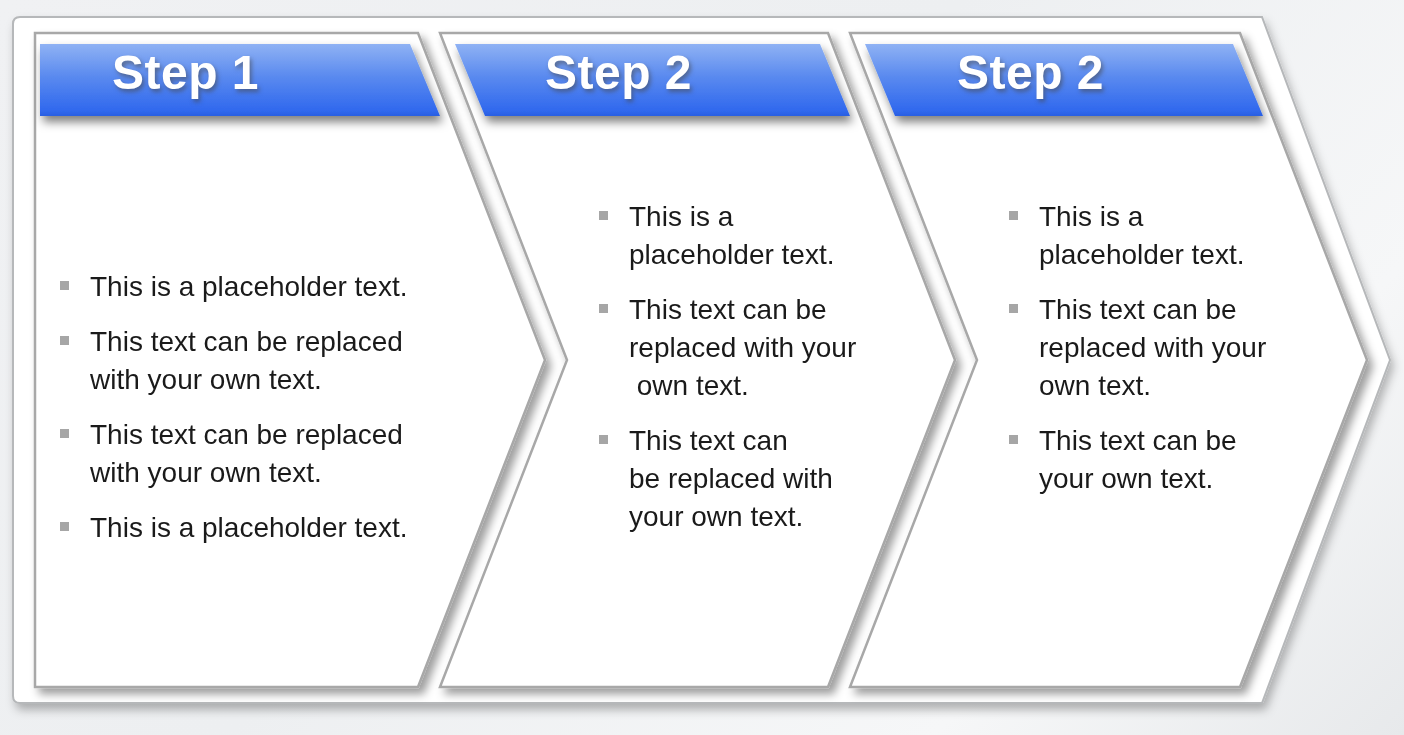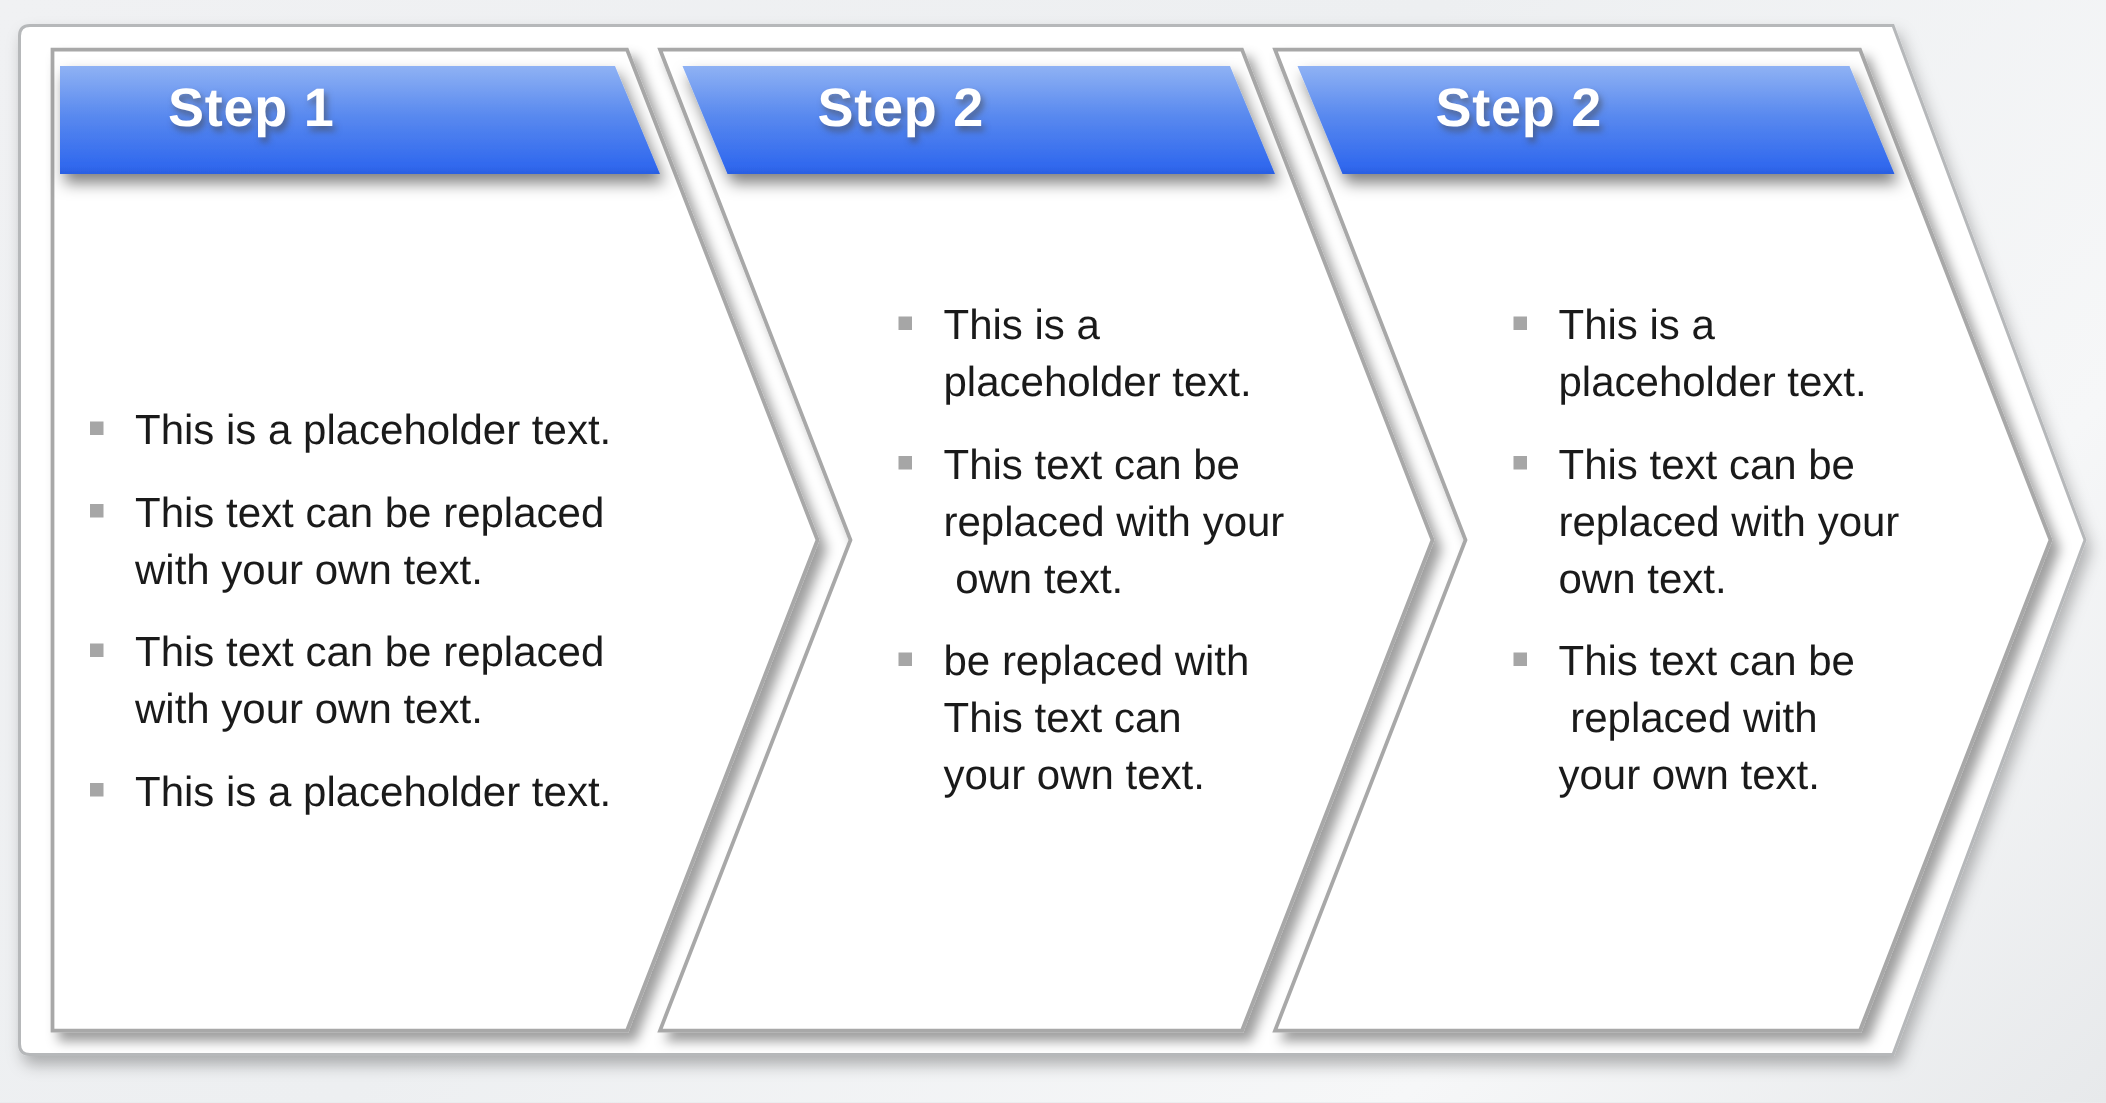--- a/index.html
+++ b/index.html
@@ -4,21 +4,21 @@
 <style>
   html,body{margin:0;padding:0;background:#e9ebed;}
   .stage{
     position:relative;width:1404px;height:735px;overflow:hidden;
     background:linear-gradient(135deg,#f0f1f3 0%,#edeff1 45%,#f6f7f8 78%,#e7e9eb 100%);
     font-family:"Liberation Sans",sans-serif;
   }
   .stage > svg{position:absolute;left:0;top:0;}
   .hdr{
     position:absolute;top:44px;height:56px;display:flex;align-items:center;
-    font-size:36px;font-weight:700;color:#ffffff;letter-spacing:.5px;
+    font-size:48px;font-weight:700;color:#ffffff;letter-spacing:.5px;
     text-shadow:2px 3px 4px rgba(70,70,70,.55);
   }
   .hdr1{left:112px;} .hdr2{left:545px;} .hdr3{left:957px;}
   .col{position:absolute;color:#1a1a1a;font-size:28px;line-height:38px;}
   .col1{left:60px;top:226px;width:400px;margin-top:42px;}
   .col2{left:599px;top:198px;width:315px;}
   .col3{left:1009px;top:198px;width:315px;}
   .bullet{display:flex;margin:0 0 17px 0;}
   .sq{flex:0 0 9px;width:9px;height:9px;background:#a6a6a6;margin:13px 21px 0 0;}
   .lines{flex:1;}
@@ -104,22 +104,22 @@
       <span class="sq"></span>
       <div class="lines">
         <span>This text can be</span>
         <span>replaced with your</span>
         <span> own text.</span>
       </div>
     </div>
     <div class="bullet">
       <span class="sq"></span>
       <div class="lines">
+        <span>This text can</span>
         <span>be replaced with</span>
-        <span>This text can</span>
         <span>your own text.</span>
       </div>
     </div>
   </div>
 
   <div class="col col3">
     <div class="bullet">
       <span class="sq"></span>
       <div class="lines">
         <span>This is a</span>
@@ -131,19 +131,18 @@
       <div class="lines">
         <span>This text can be</span>
         <span>replaced with your</span>
         <span>own text.</span>
       </div>
     </div>
     <div class="bullet">
       <span class="sq"></span>
       <div class="lines">
         <span>This text can be</span>
-        <span> replaced with</span>
         <span>your own text.</span>
       </div>
     </div>
   </div>
 
 </div>
 
 </body></html>

